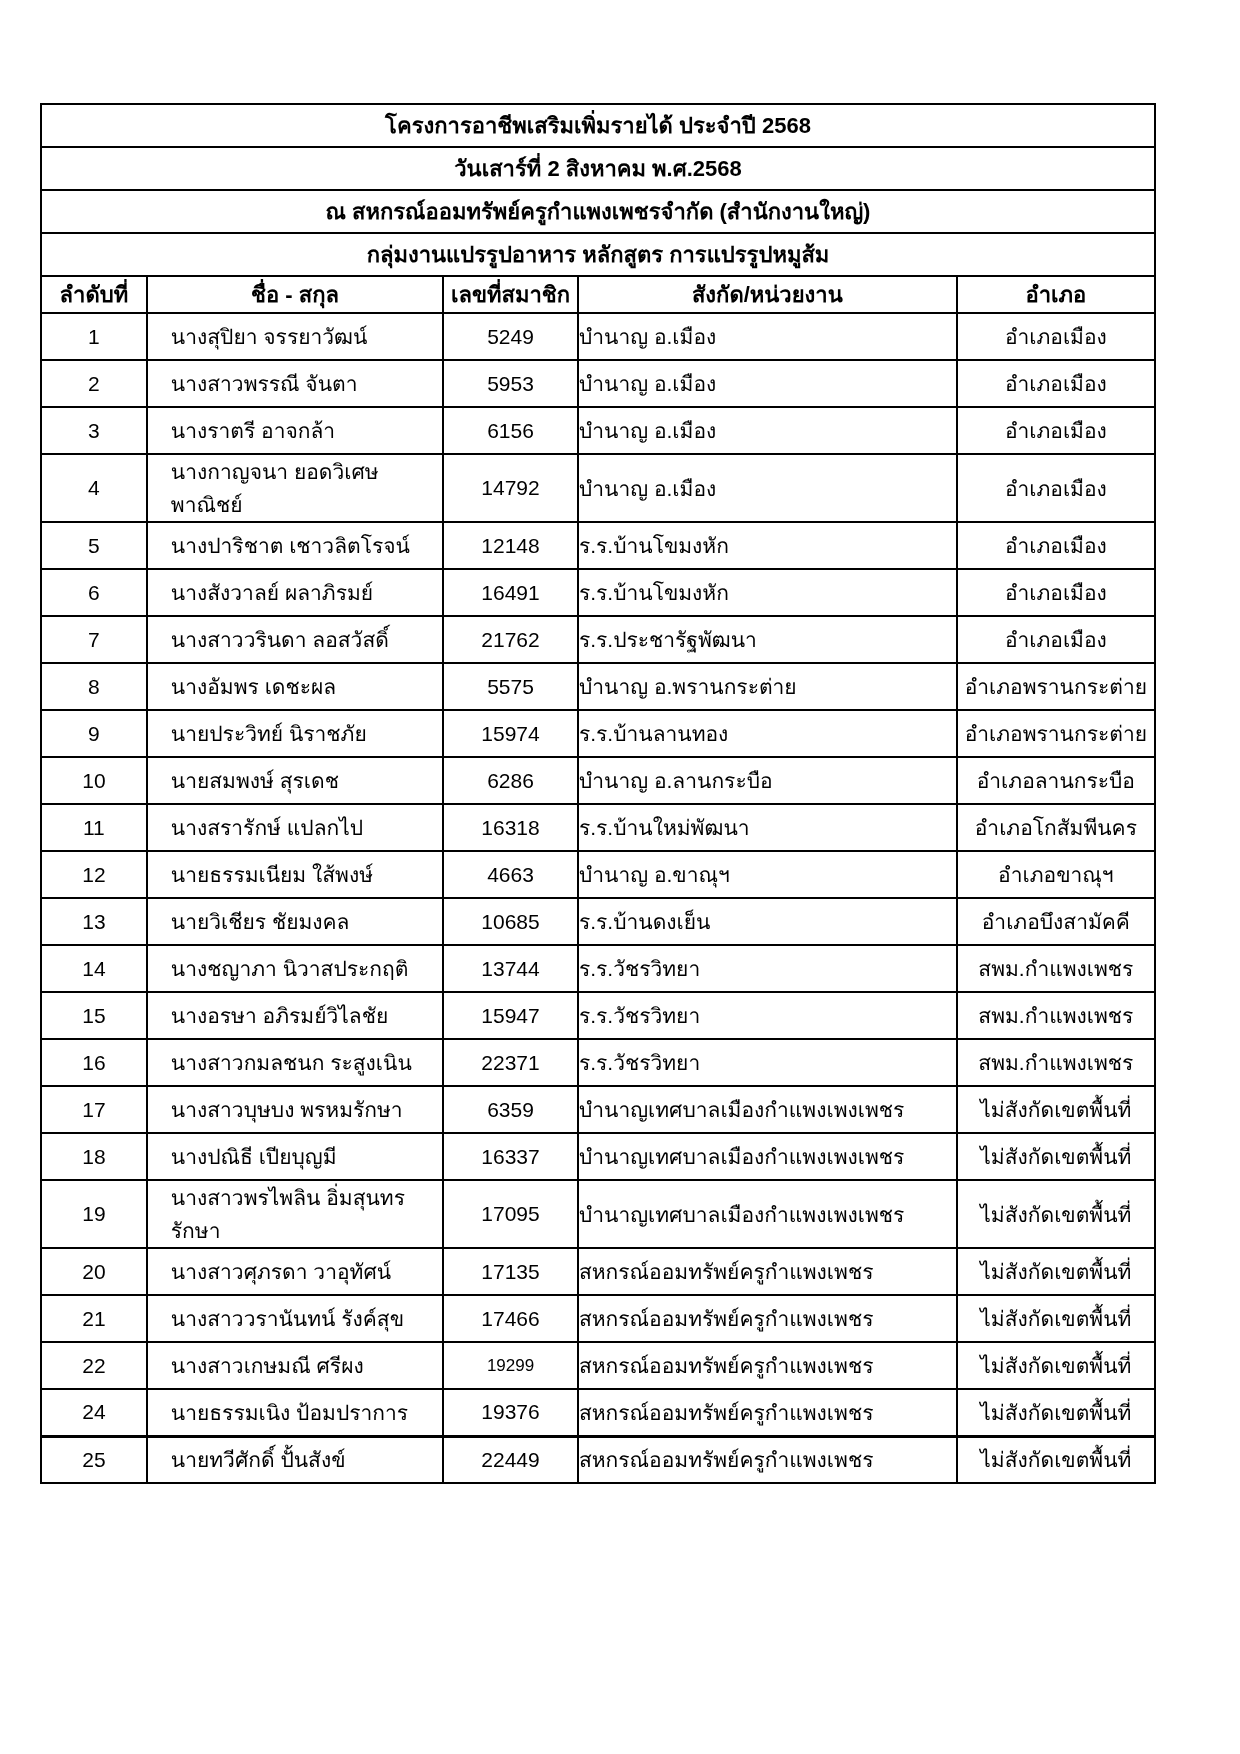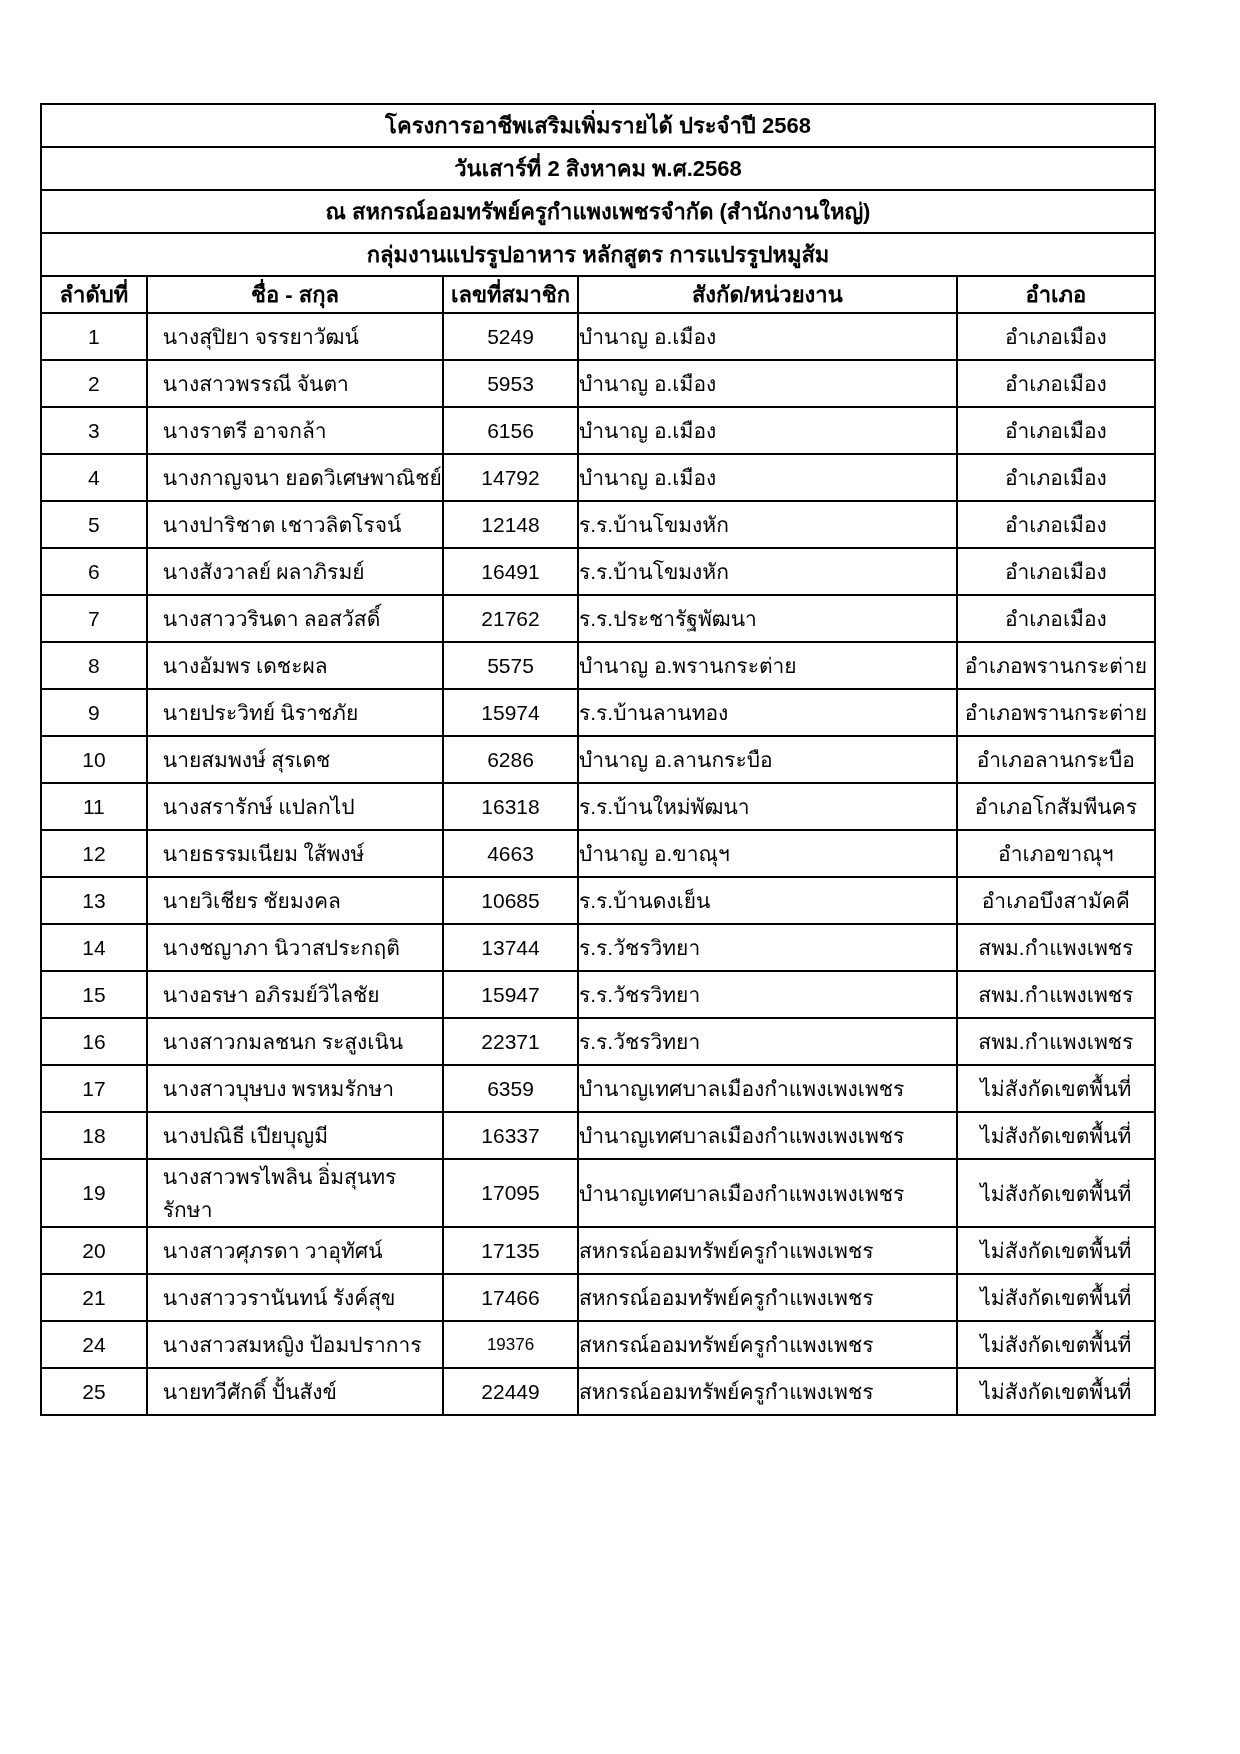--- a/index.html
+++ b/index.html
@@ -46,21 +46,21 @@
   tr.cols-row th {
     height: 37px;
     font-size: 22px;
     font-weight: bold;
     text-align: center;
   }
   
   tbody.data tr { height: 47px; }
   tbody.data td { font-size: 21px; }
   td.cell-no       { text-align: center; }
-  td.cell-name     { text-align: left; padding-left: 15px; font-family: Liberation Serif, serif; }
+  td.cell-name     { text-align: left; padding-left: 23px; }
   td.cell-member   { text-align: center; }
   td.cell-affil    { text-align: left; }
   td.cell-district { text-align: center; }
 
   
   tbody.data tr:nth-child(22) td.cell-member { font-size: 17px; }
   
   tbody.data tr:nth-child(24) td { border-top-width: 3px; margin-top: 6px; }
 </style>
 </head>
@@ -258,25 +258,32 @@
   </tr>
 
   <tr>
     <td class="cell-no">21</td>
     <td class="cell-name">นางสาววรานันทน์ รังค์สุข</td>
     <td class="cell-member">17466</td>
     <td class="cell-affil">สหกรณ์ออมทรัพย์ครูกำแพงเพชร</td>
     <td class="cell-district">ไม่สังกัดเขตพื้นที่</td>
   </tr>
 
+  <tr>
+    <td class="cell-no">22</td>
+    <td class="cell-name">นางสาวเกษมณี ศรีผง</td>
+    <td class="cell-member">19299</td>
+    <td class="cell-affil">สหกรณ์ออมทรัพย์ครูกำแพงเพชร</td>
+    <td class="cell-district">ไม่สังกัดเขตพื้นที่</td>
+  </tr>
 
 
   <tr>
     <td class="cell-no">24</td>
-    <td class="cell-name">นางสาวสมหญิง ป้อมปราการ</td>
+    <td class="cell-name">นายธรรมเนิง ป้อมปราการ</td>
     <td class="cell-member">19376</td>
     <td class="cell-affil">สหกรณ์ออมทรัพย์ครูกำแพงเพชร</td>
     <td class="cell-district">ไม่สังกัดเขตพื้นที่</td>
   </tr>
 
   <tr>
     <td class="cell-no">25</td>
     <td class="cell-name">นายทวีศักดิ์ ปั้นสังข์</td>
     <td class="cell-member">22449</td>
     <td class="cell-affil">สหกรณ์ออมทรัพย์ครูกำแพงเพชร</td>

